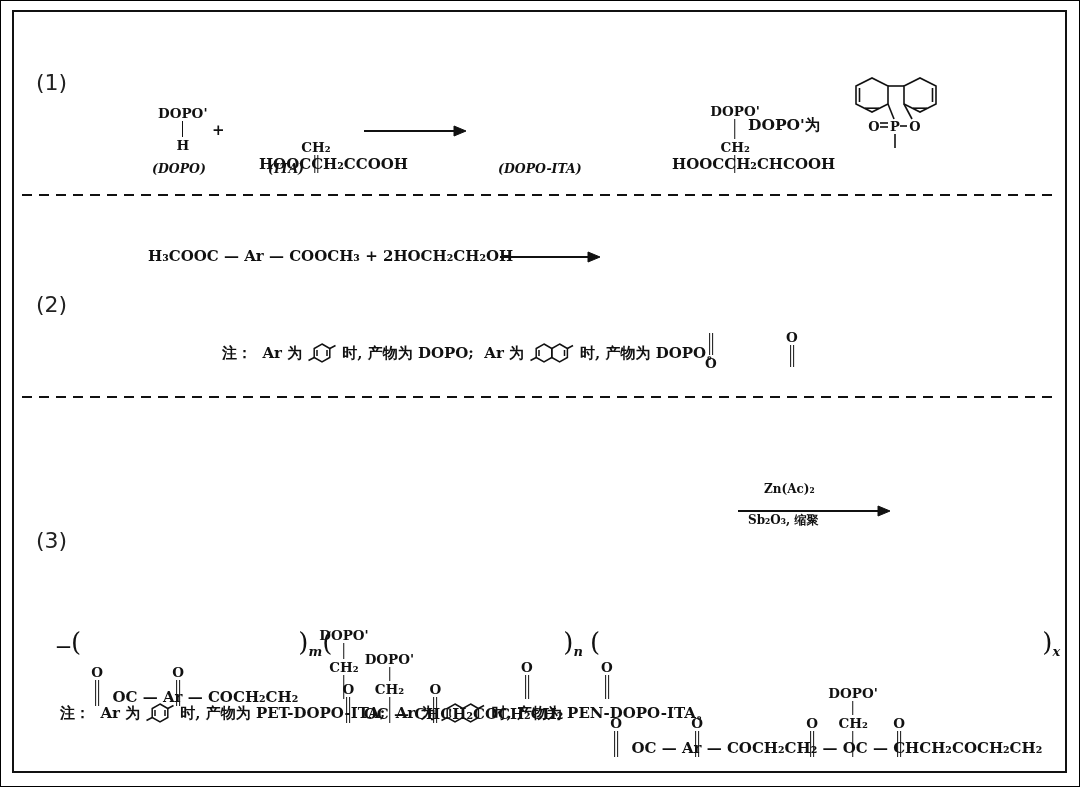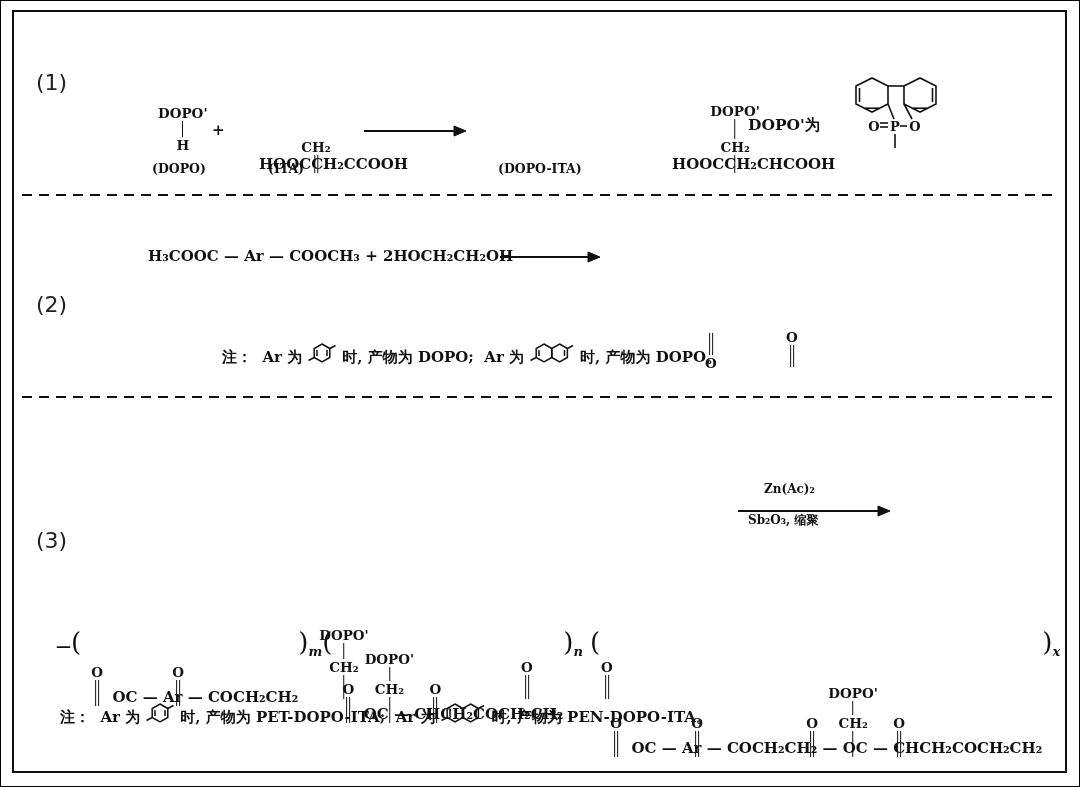--- a/index.html
+++ b/index.html
@@ -4,32 +4,32 @@
 <style>
   * { margin:0; padding:0; box-sizing:border-box; }
   html,body { width:1080px; height:787px; background:#fff; }
   body { position:relative; font-family:"DejaVu Serif","Liberation Serif",serif; color:#111; overflow:hidden; }
   .outer { position:absolute; inset:0; border:1.5px solid #000; }
   .frame { position:absolute; left:12px; top:10px; right:13px; bottom:14px; border:2.5px solid #111; background:#fff; }
   .abs { position:absolute; }
   .f  { font-weight:bold; font-size:15px; line-height:17px; white-space:pre; }
   .tx { white-space:pre; }
   .ml { font-weight:bold; font-size:13.5px; line-height:14px; white-space:pre; }
-  .cap { font-weight:bold; font-size:12.5px; line-height:14px; white-space:pre; }
+  .cap { font-weight:bold; font-size:12.5px; line-height:14px; white-space:pre;font-style:italic; }
   .num { font-family:"DejaVu Sans","Liberation Sans",sans-serif; font-weight:400; font-size:22px; color:#222; }
   .grp { position:relative; display:inline-block; }
   .mark { position:absolute; display:flex; flex-direction:column; align-items:center; transform:translateX(-50%); }
   .mark.up   { bottom:16px; }
   .mark.down { top:16px; }
   .db { width:4px; border-left:1.7px solid #111; border-right:1.7px solid #111; margin:1px 0; }
   .sb { width:0;  border-left:1.7px solid #111; margin:1px 0; }
   .col { display:flex; flex-direction:column; align-items:center; }
   .divider { position:absolute; left:22px; right:22px; height:2.4px;
              background:repeating-linear-gradient(90deg,#111 0 10px,transparent 10px 17px); }
-  .row { display:flex; align-items:flex-end; }
+  .row { display:flex; align-items:center; }
   .row svg { margin:0 3px; }
   .poly { display:flex; align-items:baseline; white-space:pre; font-weight:bold; font-size:15px; line-height:17px; }
   .par { font-size:26px; font-weight:400; line-height:17px; }
   .psub { font-size:13px; font-style:italic; font-weight:bold; position:relative; top:5px; }
   .cat { font-weight:bold; font-size:12px; white-space:pre; }
   svg { display:block; }
   .row svg { display:inline-block; }
   line, polygon.ln { stroke:#111; }
 </style>
 </head>

